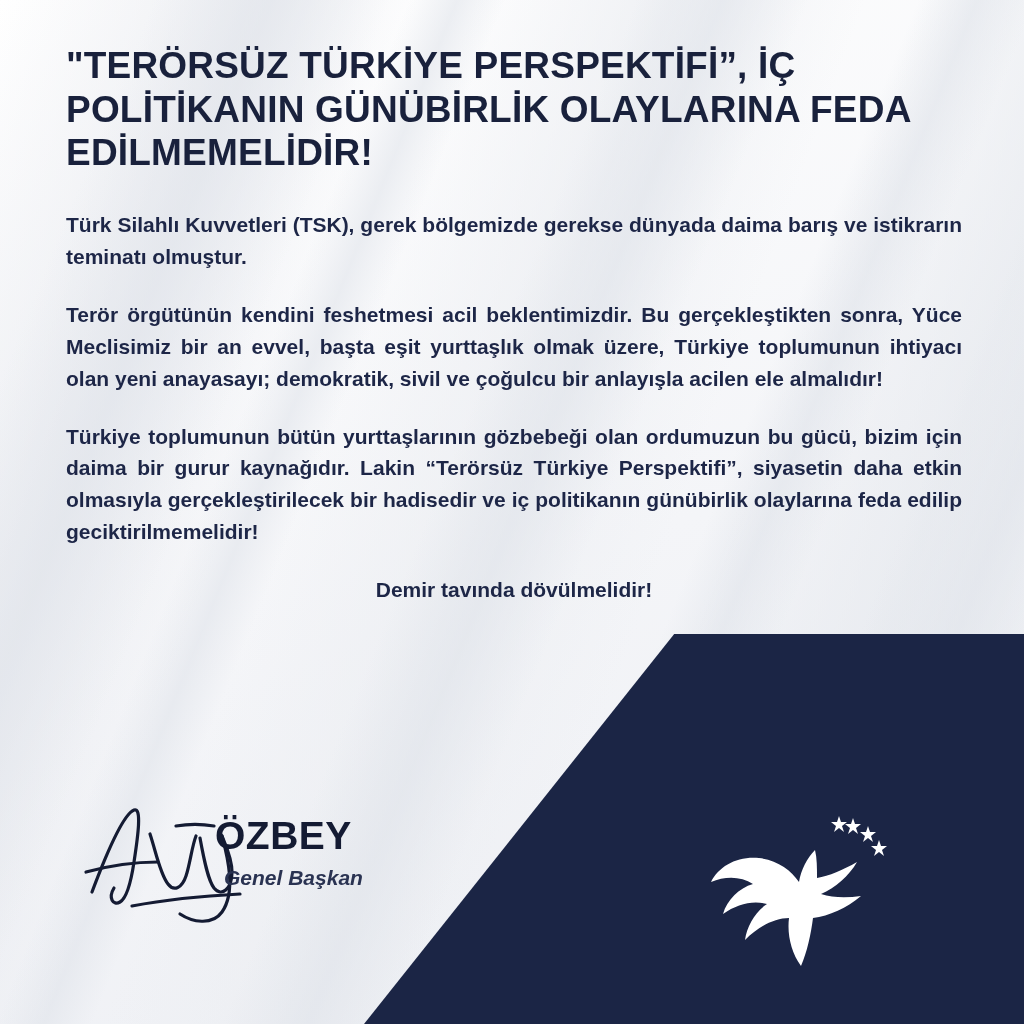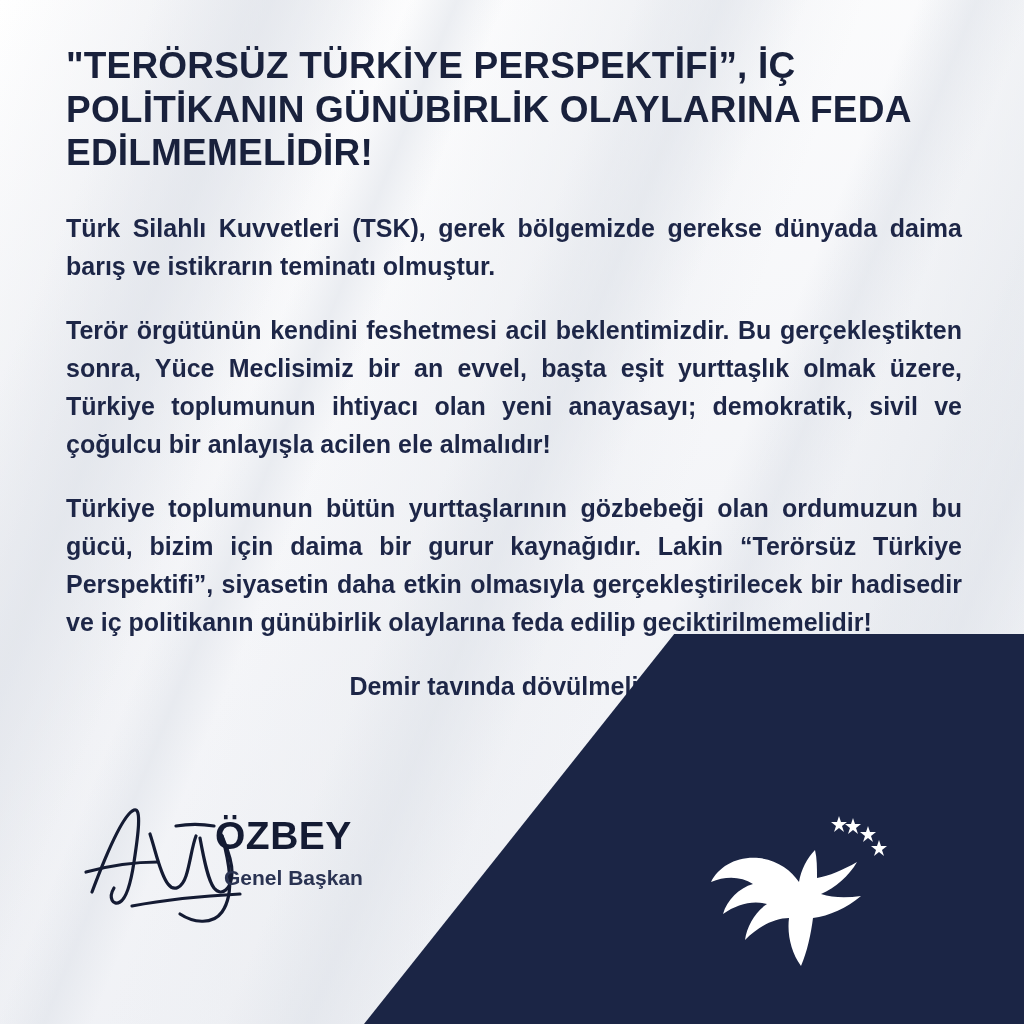--- a/index.html
+++ b/index.html
@@ -54,21 +54,21 @@
     font-size: 37px;
     line-height: 1.18;
     font-weight: bold;
     letter-spacing: 0.2px;
     margin: 0 0 34px 0;
     text-transform: uppercase;
   }
 
   .body-text p {
     color: #1d2647;
-    font-size: 25px;
+    font-size: 21px;
     line-height: 1.52;
     font-weight: bold;
     margin: 0 0 26px 0;
     text-align: justify;
     text-justify: inter-word;
     width: 896px;
   }
   .body-text p.last-line {
     text-align: center;
   }
@@ -95,20 +95,21 @@
     font-weight: bold;
     letter-spacing: 0.5px;
     margin-left: 8px;
   }
   .sig-title {
     position: absolute;
     left: 152px;
     top: 78px;
     color: #2a3352;
     font-size: 21px;
+    font-style: italic;
     font-weight: bold;
   }
 
   
   .corner {
     position: absolute;
     right: 0;
     bottom: 0;
     width: 660px;
     height: 390px;

